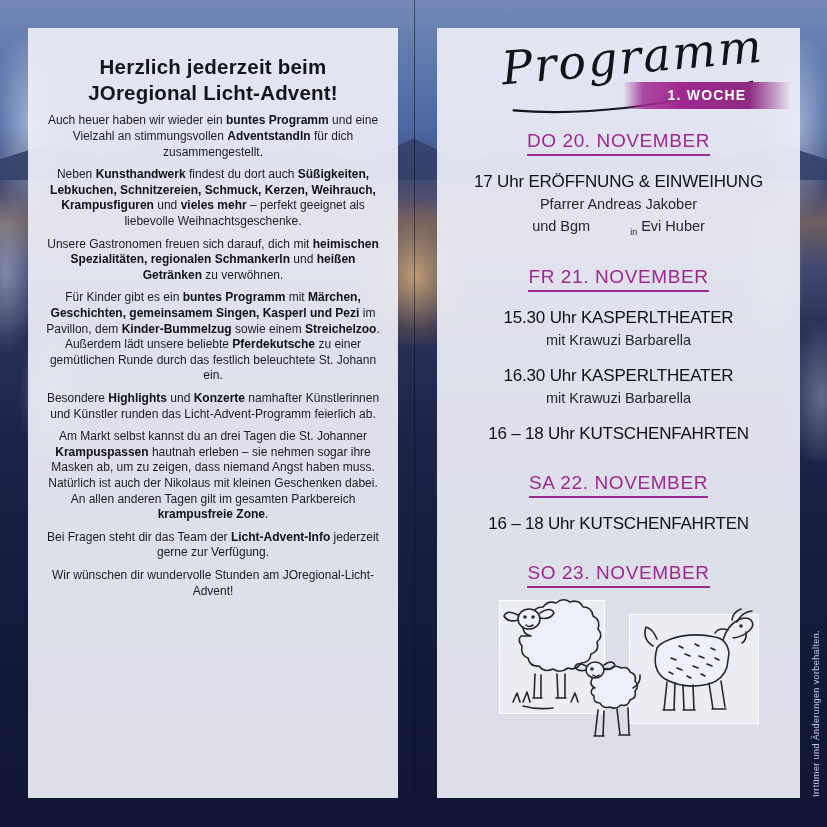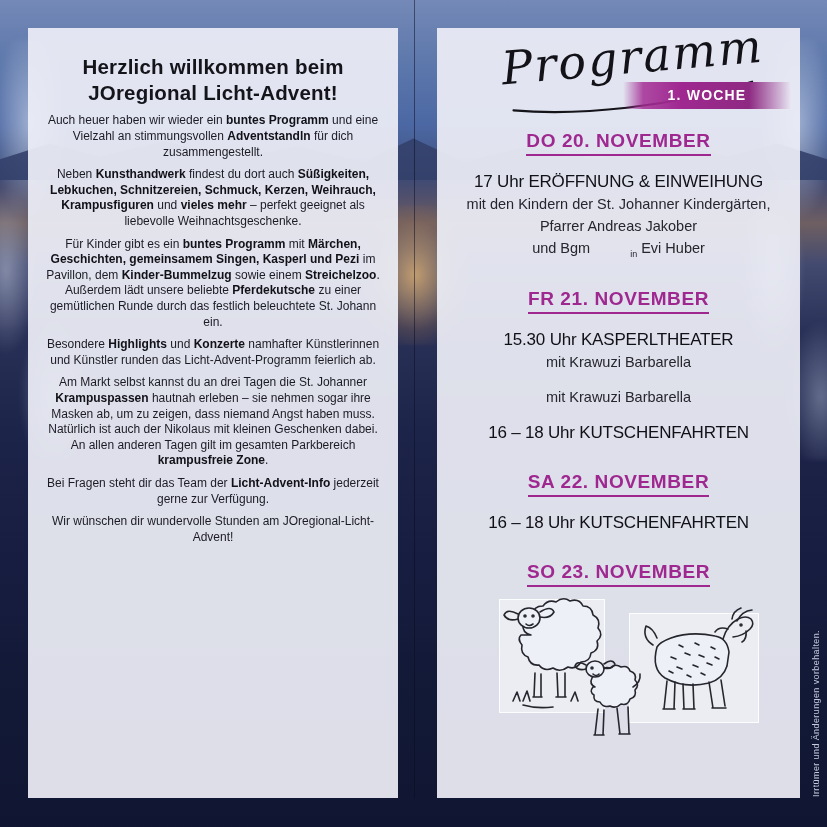--- a/index.html
+++ b/index.html
@@ -40,21 +40,21 @@
   .script-title{position:absolute;left:64px;top:2px;font-family:"DejaVu Serif",serif;
      font-style:italic;font-size:46px;color:#121218;transform:rotate(-5deg);
      letter-spacing:2px;white-space:nowrap;}
   .flourish{position:absolute;left:72px;top:58px;transform:rotate(-4deg);}
   .week-badge{position:absolute;left:186px;top:54px;width:168px;height:27px;line-height:27px;
      color:#fff;font-weight:bold;font-size:14px;letter-spacing:1.2px;text-align:center;
      background:linear-gradient(90deg, rgba(233,214,232,0) 0%, rgba(164,45,148,.85) 12%,
         #9f2890 35%, #8e2a82 75%, rgba(196,150,196,.6) 94%, rgba(240,230,242,.2) 100%);}
   .day{margin-top:28px;}
   .day:first-child{margin-top:6px;}
-  .day-date{display:inline-block;color:#9f2890;font-weight:bold;font-size:19px;
+  .day-date{display:inline-block;color:#9f2890;font-weight:normal;font-size:19px;
      letter-spacing:.6px;border-bottom:2px solid #9f2890;padding-bottom:2px;}
   .event{margin-top:16px;}
   .event-line{font-size:17px;font-weight:normal;letter-spacing:-.2px;color:#101017;}
   .event-detail{font-size:14.5px;margin-top:3px;color:#26262e;line-height:1.3;}
   .event-detail sub{font-size:.62em;padding-left:40px;}
   
   .zoo{position:relative;height:150px;margin-top:10px;}
   .illu-box{position:absolute;background:rgba(255,255,255,.45);border:1px solid rgba(255,255,255,.85);}
   .box-sheep{left:62px;top:2px;width:104px;height:112px;}
   .box-goat{left:192px;top:16px;width:128px;height:108px;}
@@ -75,24 +75,25 @@
 <div id="stage">
   <div class="bg"></div>
   <div class="trees left"></div>
   <div class="trees right"></div>
   <div class="mountain"></div>
   <div class="glow"></div>
   <div class="seam"></div>
 
   <div class="panel left">
     <div class="lp">
-      <h1>Herzlich willkommen beim JOregional Licht-Advent!</h1>
+      <h1>Herzlich jederzeit beim JOregional Licht-Advent!</h1>
       <div>
           <p><span>Auch heuer haben wir wieder ein </span><b>buntes Programm</b><span> und eine Vielzahl an stimmungsvollen </span><b>Adventstandln</b><span> für dich zusammengestellt.</span></p>
           <p><span>Neben </span><b>Kunsthandwerk</b><span> findest du dort auch </span><b>Süßigkeiten, Lebkuchen, Schnitzereien, Schmuck, Kerzen, Weihrauch, Krampusfiguren</b><span> und </span><b>vieles mehr</b><span> – perfekt geeignet als liebevolle Weihnachtsgeschenke.</span></p>
+          <p><span>Unsere Gastronomen freuen sich darauf, dich mit </span><b>heimischen Spezialitäten, regionalen Schmankerln</b><span> und </span><b>heißen Getränken</b><span> zu verwöhnen.</span></p>
           <p><span>Für Kinder gibt es ein </span><b>buntes Programm</b><span> mit </span><b>Märchen, Geschichten, gemeinsamem Singen, Kasperl und Pezi</b><span> im Pavillon, dem </span><b>Kinder-Bummelzug</b><span> sowie einem </span><b>Streichelzoo</b><span>. Außerdem lädt unsere beliebte </span><b>Pferdekutsche</b><span> zu einer gemütlichen Runde durch das festlich beleuchtete St. Johann ein.</span></p>
           <p><span>Besondere </span><b>Highlights</b><span> und </span><b>Konzerte</b><span> namhafter Künstlerinnen und Künstler runden das Licht-Advent-Programm feierlich ab.</span></p>
           <p><span>Am Markt selbst kannst du an drei Tagen die St. Johanner </span><b>Krampuspassen</b><span> hautnah erleben – sie nehmen sogar ihre Masken ab, um zu zeigen, dass niemand Angst haben muss. Natürlich ist auch der Nikolaus mit kleinen Geschenken dabei. An allen anderen Tagen gilt im gesamten Parkbereich </span><b>krampusfreie Zone</b><span>.</span></p>
           <p><span>Bei Fragen steht dir das Team der </span><b>Licht-Advent-Info</b><span> jederzeit gerne zur Verfügung.</span></p>
           <p><span>Wir wünschen dir wundervolle Stunden am JOregional-Licht-Advent!</span></p>
         </div>
     </div>
   </div>
 
   <div class="panel right">
@@ -101,28 +102,28 @@
         <div class="script-title">Programm</div>
         <svg class="flourish" width="250" height="26">
           <path d="M4 16 C70 26, 160 24, 244 4" stroke="#14141a" fill="none" stroke-width="2.2" stroke-linecap="round"></path>
         </svg>
         <div class="week-badge">1. WOCHE</div>
       </div>
 
       <div>
           <div class="day"><div class="day-date">DO 20. NOVEMBER</div><div class="event">
               <div class="event-line"><span class="ev-time">17 Uhr </span><span class="ev-title">ERÖFFNUNG &amp; EINWEIHUNG</span></div>
-              <div class="event-detail">mit den Kindern der St. Johanner Kindergärten,</div>
               <div class="event-detail">Pfarrer Andreas Jakober</div>
               <div class="event-detail">und Bgm<sub>in</sub> Evi Huber</div>
             </div></div>
           <div class="day"><div class="day-date">FR 21. NOVEMBER</div><div class="event">
               <div class="event-line"><span class="ev-time">15.30 Uhr </span><span class="ev-title">KASPERLTHEATER</span></div>
               <div class="event-detail">mit Krawuzi Barbarella</div>
             </div><div class="event">
+              <div class="event-line"><span class="ev-time">16.30 Uhr </span><span class="ev-title">KASPERLTHEATER</span></div>
               <div class="event-detail">mit Krawuzi Barbarella</div>
             </div><div class="event">
               <div class="event-line"><span class="ev-time">16 – 18 Uhr </span><span class="ev-title">KUTSCHENFAHRTEN</span></div>
             </div></div>
           <div class="day"><div class="day-date">SA 22. NOVEMBER</div><div class="event">
               <div class="event-line"><span class="ev-time">16 – 18 Uhr </span><span class="ev-title">KUTSCHENFAHRTEN</span></div>
             </div></div>
           <div class="day"><div class="day-date">SO 23. NOVEMBER</div></div>
         </div>
 

